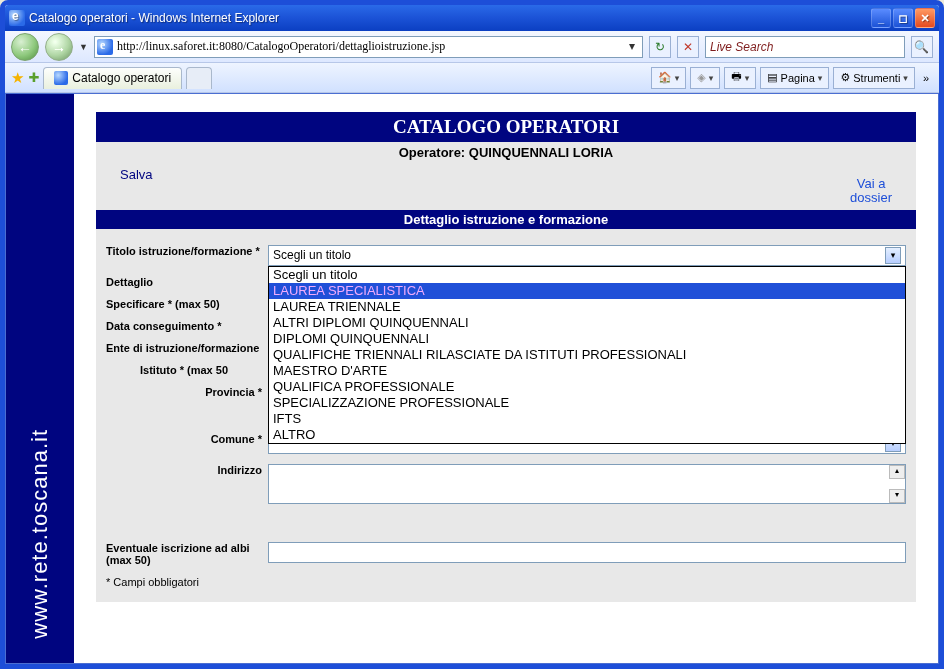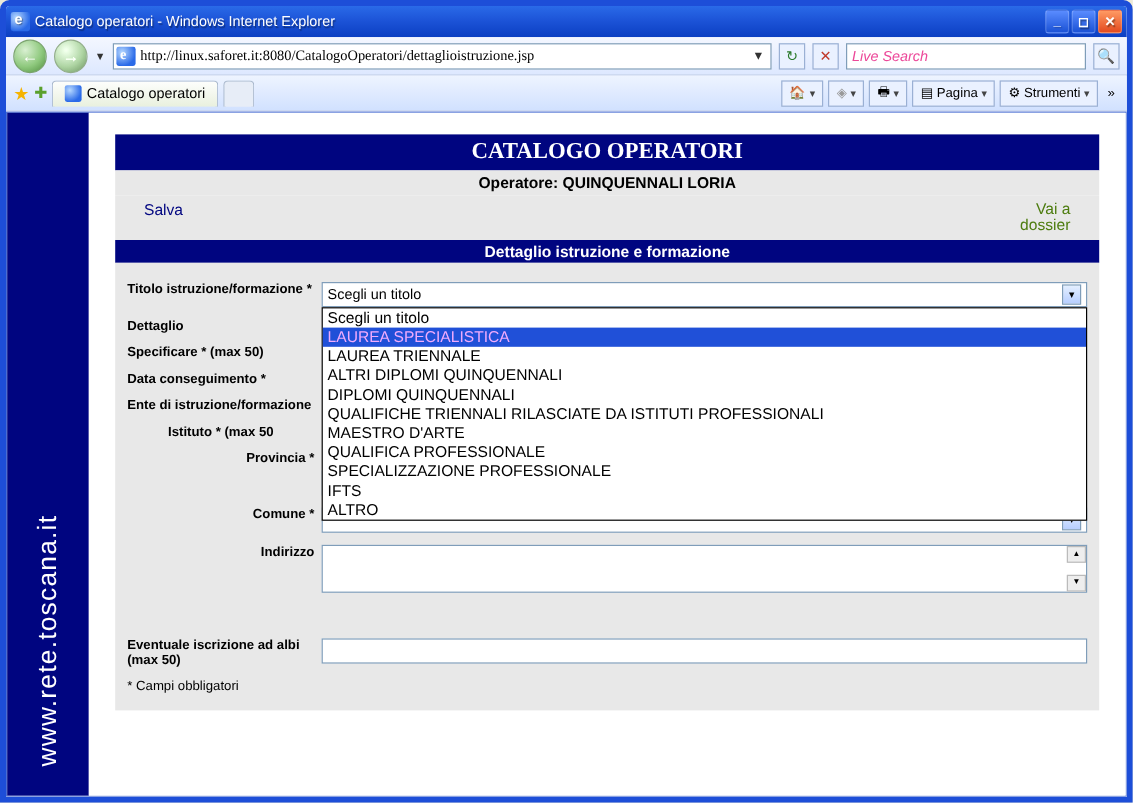--- a/index.html
+++ b/index.html
@@ -86,21 +86,21 @@
   .addrbar .drop { width:16px; text-align:center; color:#333; }
   .iconbtn {
     width:22px; height:22px;
     border:1px solid #9ab0d4; background:#eaf1ff;
     display:flex;align-items:center;justify-content:center;
     font-size:12px;
   }
   .searchbox {
     width:200px; height:22px; border:1px solid #7f9db9;
     background:#fff; padding:0 4px; display:flex; align-items:center;
-    color:#ec4899; font-style:italic; font-size:12px;
+    color:#7f1d1d; font-style:italic; font-size:12px;
   }
 
   
   .favbar {
     height:30px;
     background: linear-gradient(to bottom,#eef4ff,#d1e1ff);
     border-bottom:1px solid #b7c7e8;
     display:flex; align-items:center; padding:0 6px; gap:4px;
   }
   .star { font-size:15px; color:#f5b301; }
@@ -145,21 +145,21 @@
   }
   .subhead {
     background:#e8e8e8; text-align:center; font-weight:bold;
     padding:3px 0; font-size:13px;
   }
   .linkrow {
     background:#e8e8e8; display:flex; padding:4px 24px;
     font-size:13px;
   }
   .linkrow .salva { color:#000580; }
-  .linkrow .vaia { color:#4d7c0f; margin-left:auto; text-align:right; line-height:1.1; }
+  .linkrow .vaia { color:#1d4ed8; margin-left:auto; text-align:center; line-height:1.1;margin-top:10px; }
   .sectionbar {
     background:#000580; color:#fff; text-align:center;
     font-weight:bold; padding:2px 0; font-size:13px;
   }
   .form-area { background:#e8e8e8; padding:6px 10px 14px; }
   .frow { display:flex; align-items:flex-start; margin:10px 0; }
   .flabel { width:162px; font-weight:bold; font-size:11px; padding-right:6px; }
   .ffield { flex:1; position:relative; }
   .selectbox, .txtbox, .txtarea {
     width:100%; background:#fff; border:1px solid #7f9db9;

